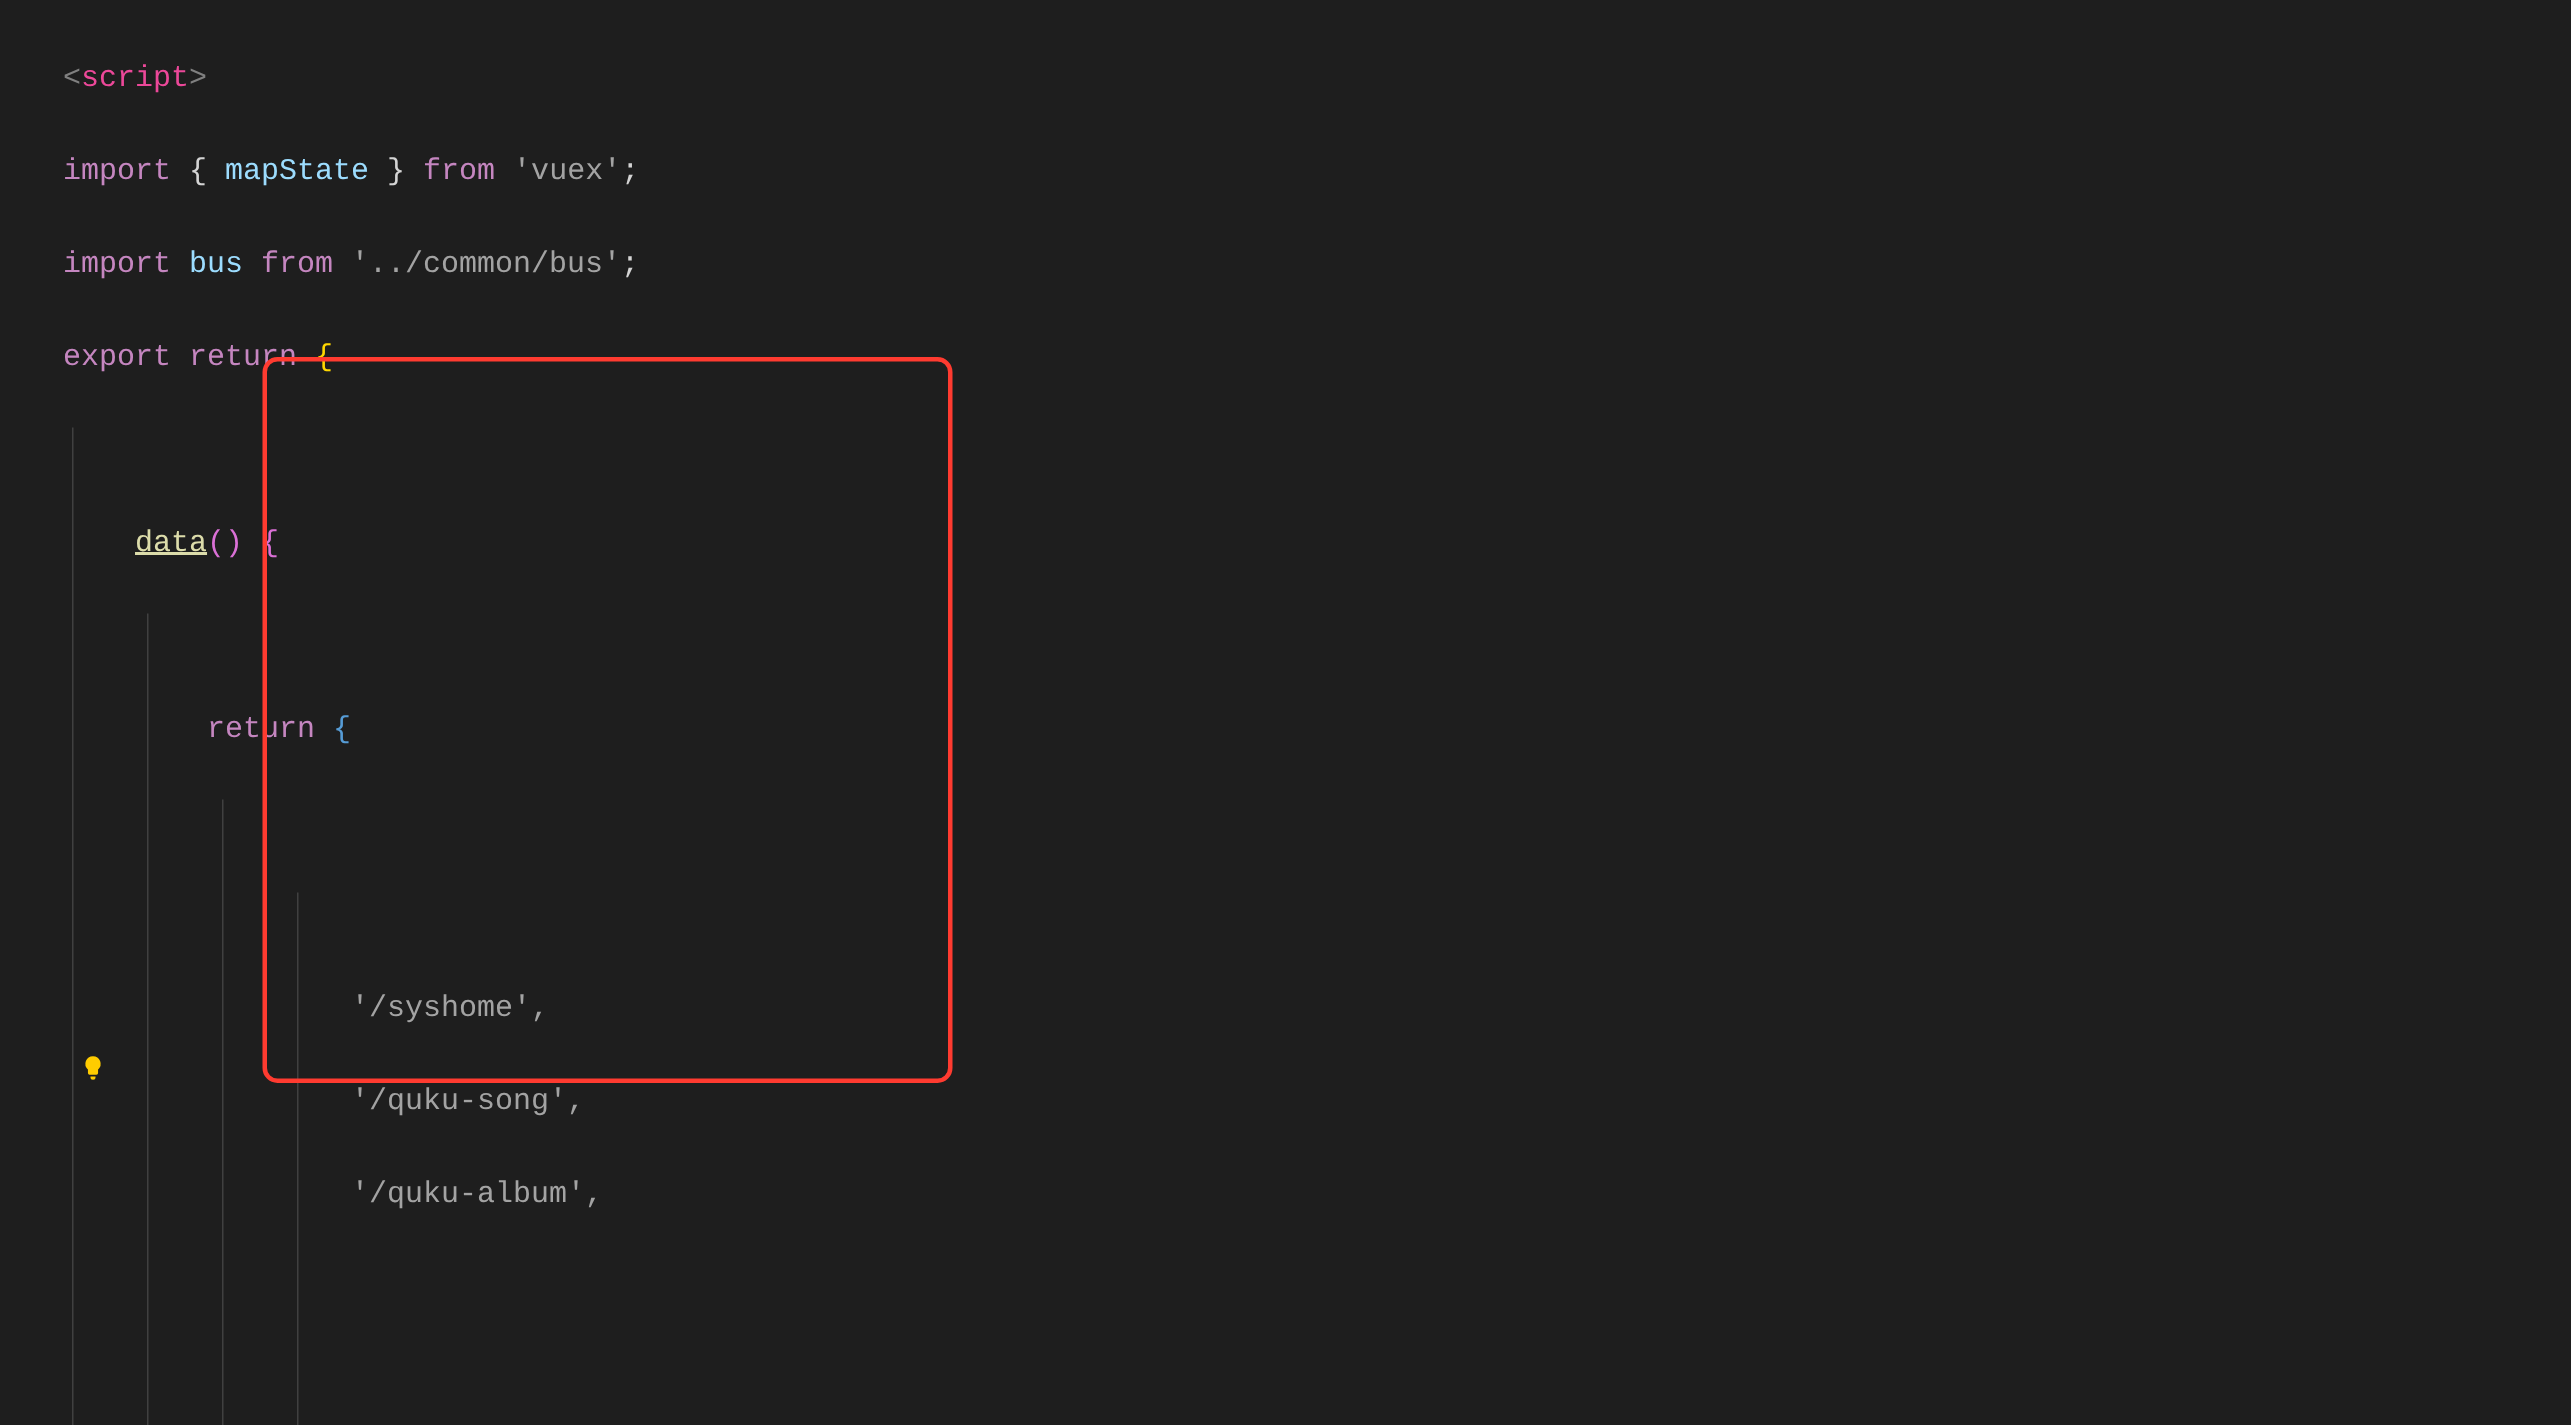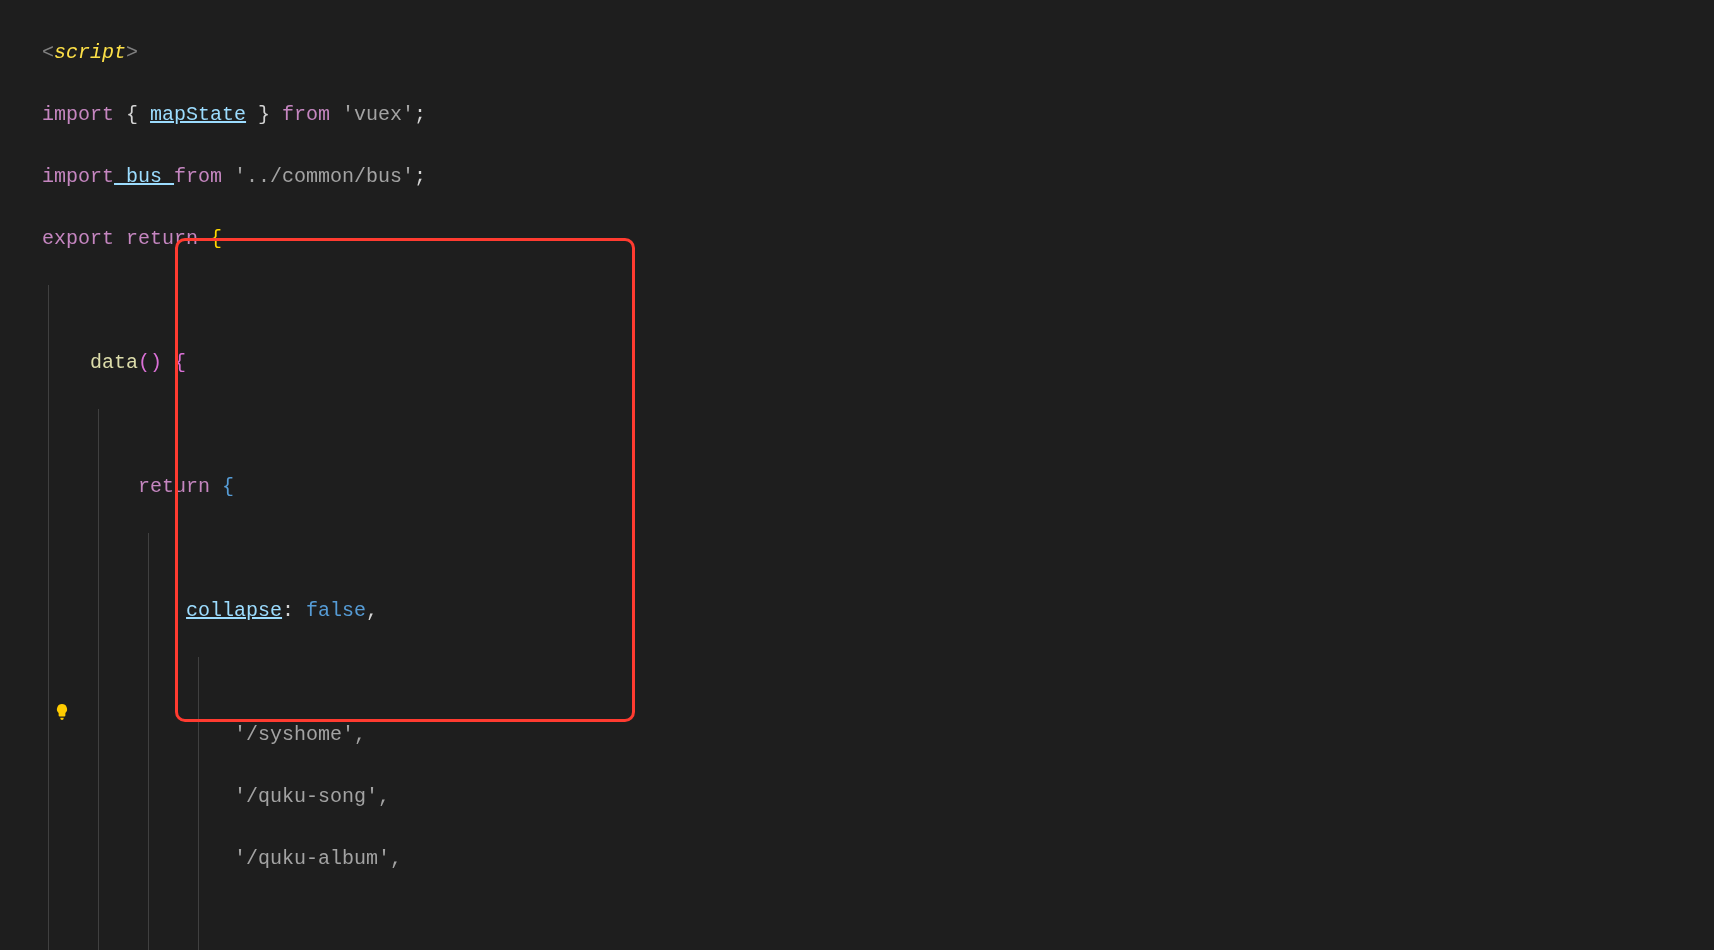--- a/index.html
+++ b/index.html
@@ -13,24 +13,24 @@
     width: 1714px;
     height: 950px;
     position: relative;
   }
   .editor {
     padding: 6px 0 0 42px;
     white-space: pre;
     position: relative;
   }
   .tag     { color: #808080; }
-  .tagname { color: #fde047; font-style: italic; }
+  .tagname { color: #ec4899; }
   .kw      { color: #c586c0; font-family: Liberation Mono, monospace; }
-  .ident   { color: #9cdcfe; text-decoration: underline; }
-  .fn      { color: #dcdcaa; }
+  .ident   { color: #9cdcfe; }
+  .fn      { color: #dcdcaa; text-decoration: underline; }
   .str     { color: #a3a3a3; }
   .bool    { color: #569cd6; }
   .punc    { color: #d4d4d4; }
   .brace   { color: #da70d6; }
   .brace2  { color: #ffd700; }
   .bracket { color: #569cd6; }
 
   .guide {
     position: absolute;
     width: 1px;
@@ -64,21 +64,20 @@
 <div><span class="kw">import</span><span class="ident"> bus </span><span class="kw">from</span><span class="str"> '../common/bus'</span><span class="punc">;</span></div>
 <div><span class="kw">export</span><span class="kw"> return</span><span class="brace2"> {</span></div>
 <div style="position:relative;">
   <div class="guide" style="left:6px; height:780px;"></div>
 <div>    <span class="fn">data</span><span class="brace">()</span><span class="brace"> {</span></div>
 <div style="position:relative;">
   <div class="guide" style="left:56px; height:590px;"></div>
 <div>        <span class="kw">return</span><span class="bracket"> {</span></div>
 <div style="position:relative;">
   <div class="guide" style="left:106px; height:528px;"></div>
-<div>            <span class="ident">collapse</span><span class="punc">: </span><span class="bool">false</span><span class="punc">,</span></div>
 <div style="position:relative;">
   <div class="guide" style="left:156px; height:403px;"></div>
 <div>                <span class="str">'/syshome',</span></div>
 <div>                <span class="str">'/quku-song',</span></div>
 <div>                <span class="str">'/quku-album',</span></div>
 
 
 
 
 

